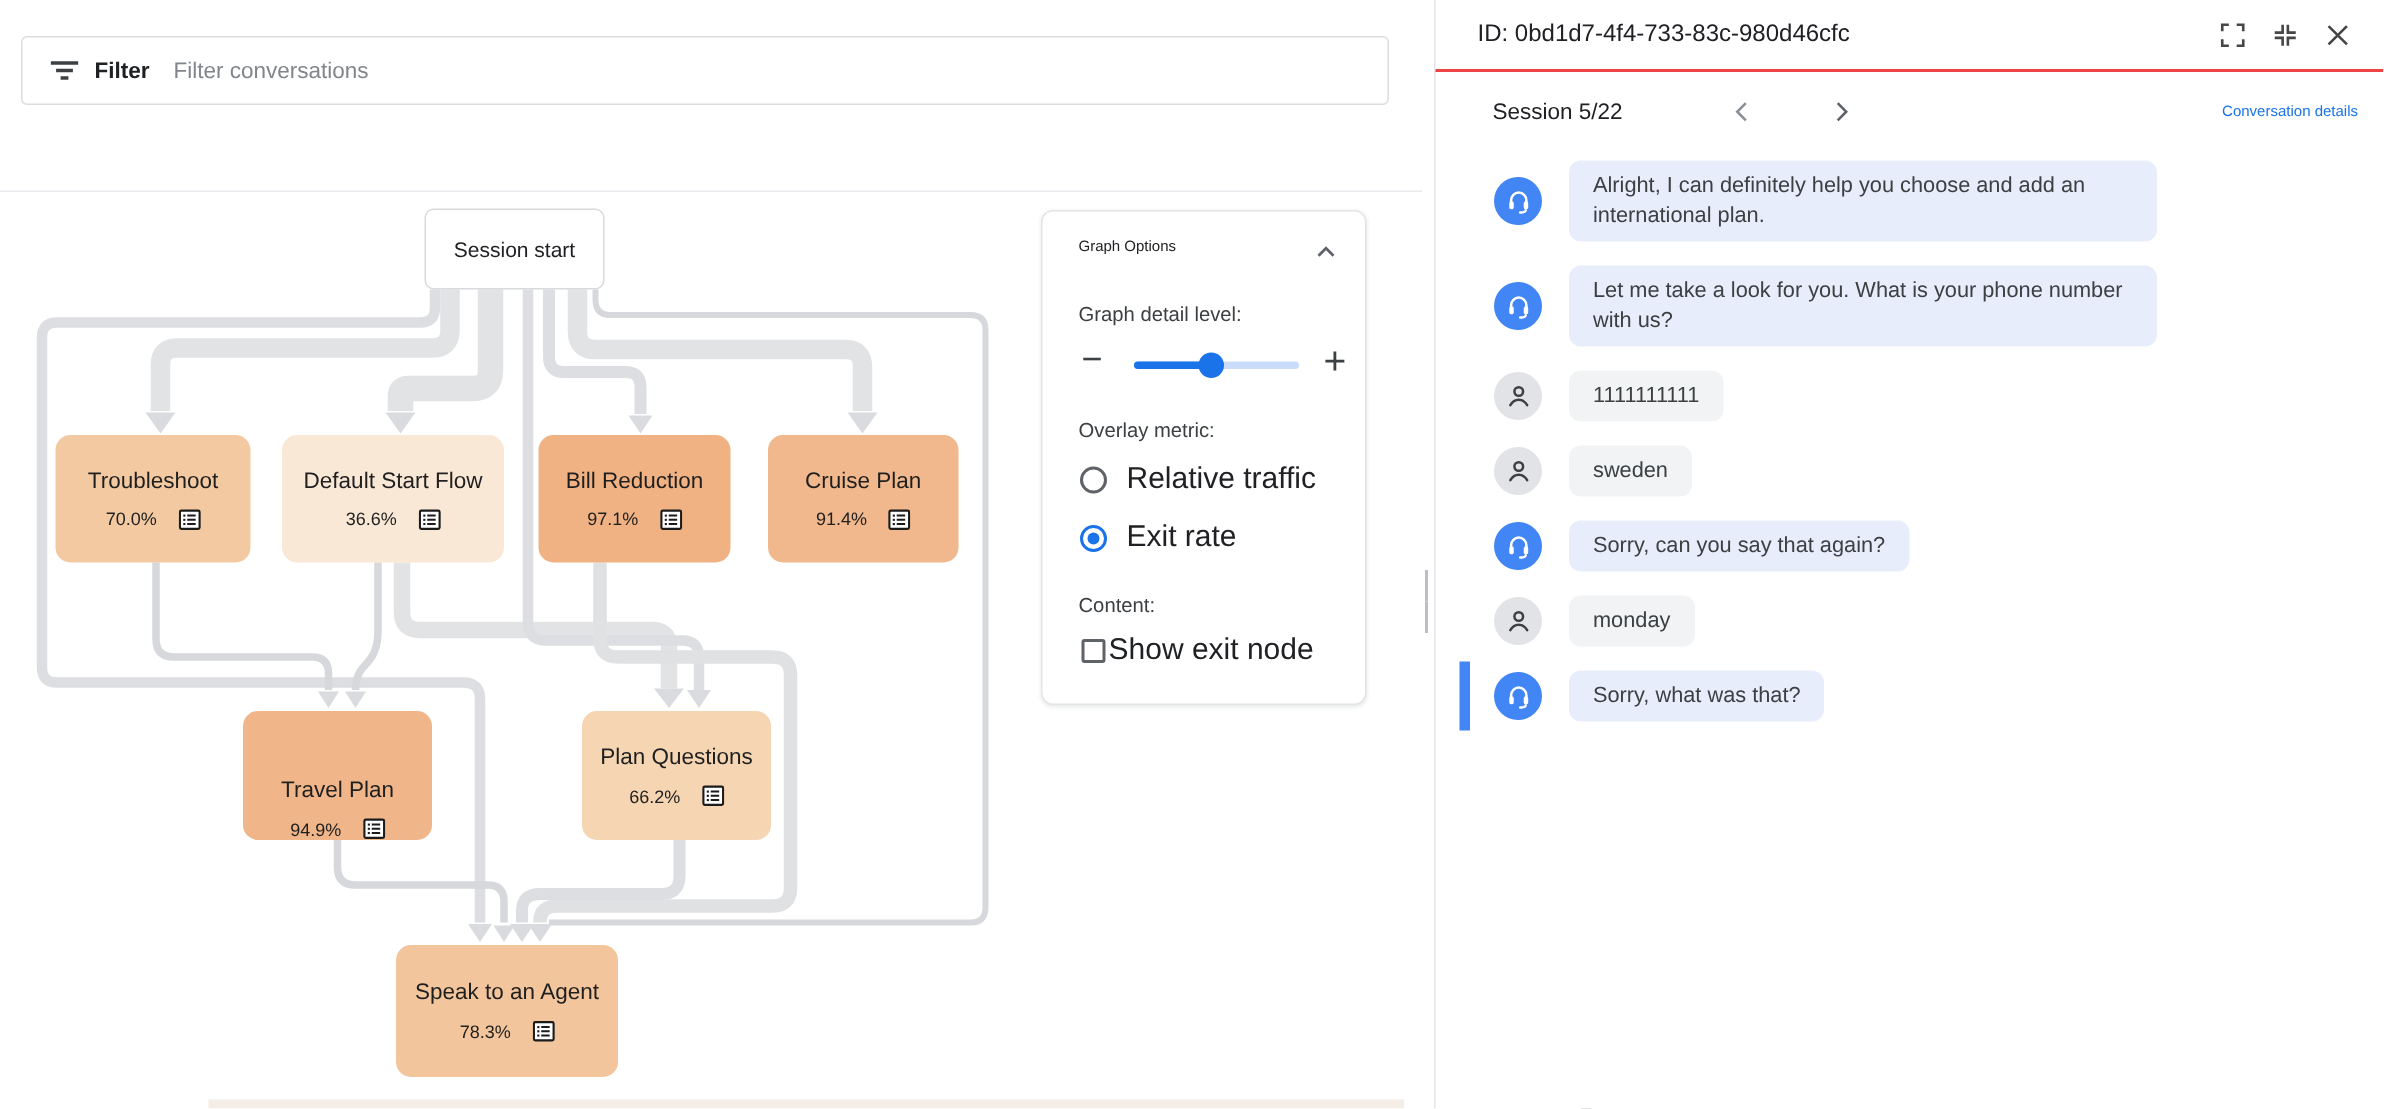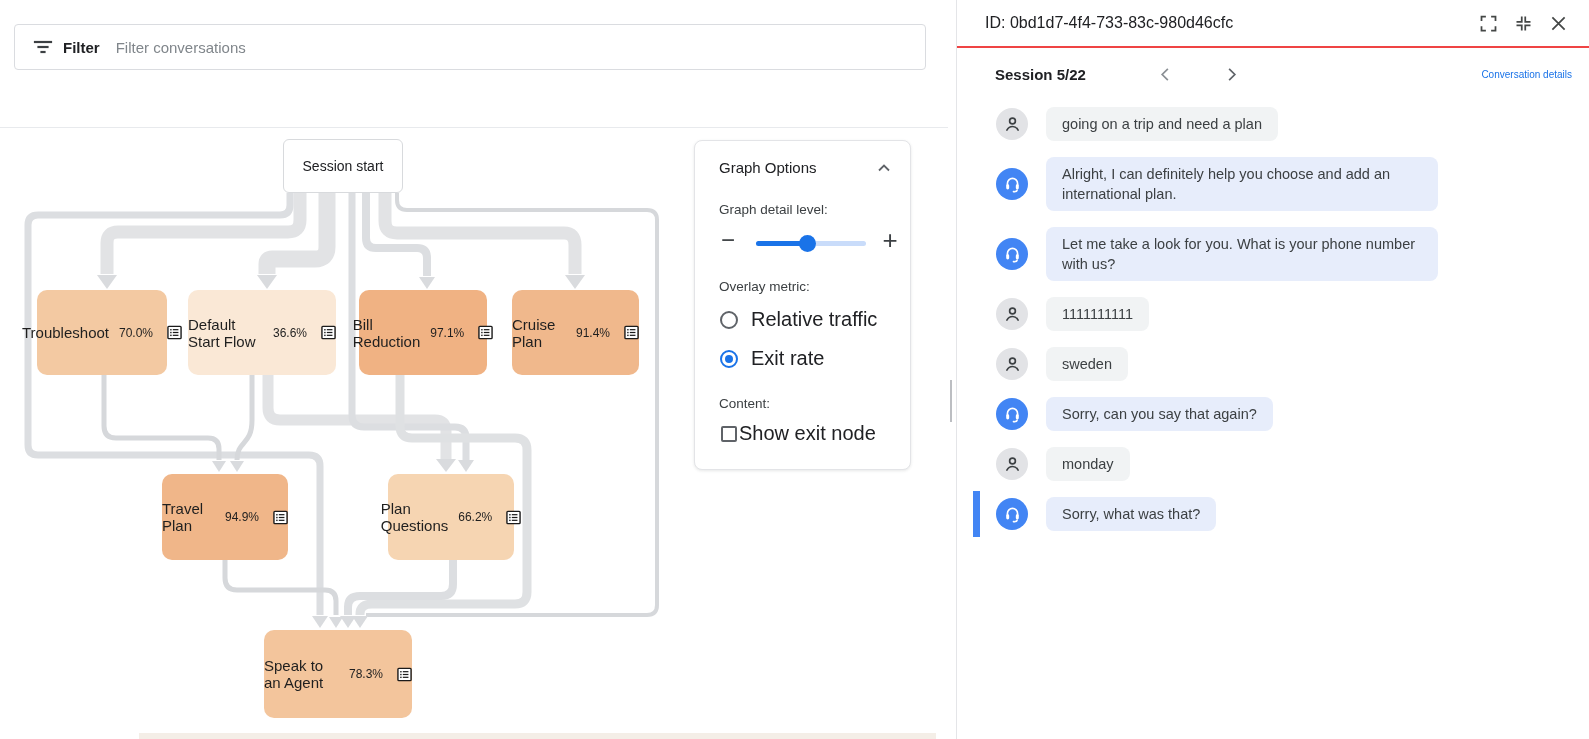--- a/index.html
+++ b/index.html
@@ -15,33 +15,33 @@
   .filter-placeholder { font-size:15px; color:#80868b; }
 
   .tabs { position:absolute; left:0; top:86px; height:41px; display:flex; padding-left:24px; }
   .tab { position:relative; padding:0 24px; line-height:40px; font-size:14px; font-weight:500; color:#5f6368; cursor:pointer; white-space:nowrap; }
   .tab.active { color:#202124; }
   .tab.active::after { content:""; position:absolute; left:6px; right:6px; bottom:0; height:3px; background:#1a73e8; border-radius:3px 3px 0 0; }
   .tabs-divider { position:absolute; left:0; top:127px; width:948px; height:1px; background:#e8eaed; }
 
   .edges { position:absolute; left:0; top:0; pointer-events:none; }
 
-  .gnode { position:absolute; border-radius:10px; display:flex; flex-direction:row; align-items:center; justify-content:center; gap:10px; cursor:pointer; }
+  .gnode { position:absolute; border-radius:10px; display:flex; flex-direction:column; align-items:center; justify-content:center; gap:10px; cursor:pointer; }
   .gnode-label { font-size:15px; color:#1f1f1f; }
   .gnode-meta { display:flex; align-items:center; gap:14px; }
   .gnode-pct { font-size:12px; color:#1f1f1f; }
   .list-icon { width:15px; height:15px; display:block; }
 
   .session-start { position:absolute; left:283px; top:139px; width:120px; height:54px; background:#fff; border:1px solid #d8dadd; border-radius:6px; display:flex; align-items:center; justify-content:center; font-size:14px; color:#202124; cursor:pointer; }
 
   .bottom-strip { position:absolute; left:139px; top:733px; width:797px; height:6px; background:#f4eee7; }
 
   
   .graph-options { position:absolute; left:694px; top:140px; width:217px; height:330px; background:#fff; border:1px solid #e3e4e7; border-radius:8px; box-shadow:0 1px 3px rgba(60,64,67,.12); }
-  .go-title { position:absolute; left:24px; top:18px; font-size:15px; font-weight:500; color:#202124; }
+  .go-title { position:absolute; left:24px; top:18px; font-size:10px; font-weight:500; color:#202124; }
   .go-collapse { position:absolute; right:16px; top:17px; width:20px; height:20px; cursor:pointer; }
   .go-label { position:absolute; left:24px; font-size:13.5px; color:#3c4043; }
   .go-detail-label { top:61px; }
   .go-overlay-label { top:138px; }
   .go-content-label { top:255px; }
   .slider-minus, .slider-plus { position:absolute; top:88px; width:22px; height:24px; font-size:24px; color:#3c4043; text-align:center; line-height:22px; cursor:pointer; user-select:none; }
   .slider-minus { left:22px; }
   .slider-plus { left:184px; font-size:26px; }
   .slider-track { position:absolute; left:61px; top:100px; width:110px; height:5px; background:#c9dcfa; border-radius:3px; cursor:pointer; }
   .slider-fill { position:absolute; left:0; top:0; height:5px; background:#1a73e8; border-radius:3px; }
@@ -62,21 +62,21 @@
   .panel-divider .bars i { display:block; float:left; width:2px; height:21px; background:#bcbec2; margin-right:2px; }
 
   
   .right-panel { position:absolute; left:956px; top:0; width:633px; height:739px; background:#fff; border-left:1px solid #e4e5e8; }
   .rp-header { position:relative; height:48px; border-bottom:2px solid #ef4444; display:flex; align-items:center; padding:0 20px 0 28px; }
   .rp-title { font-size:16px; color:#202124; flex:1 1 auto; white-space:nowrap; overflow:hidden; }
   .rp-icons { display:flex; align-items:center; gap:14px; }
   .hicon { width:21px; height:21px; cursor:pointer; display:block; }
 
   .session-row { position:relative; height:52px; display:flex; align-items:center; padding:0 17px 0 38px; }
-  .session-label { font-size:15px; font-weight:700; color:#202124; }
+  .session-label { font-size:15px; font-weight:400; color:#202124; }
   .nav-chevron { width:19px; height:19px; cursor:pointer; }
   .chev-left { margin-left:70px; }
   .chev-right { margin-left:47px; }
   .details-link { margin-left:auto; font-size:10px; font-weight:500; color:#1a73e8; cursor:pointer; white-space:nowrap; }
 
   .messages { position:relative; padding:7px 20px 0 39px; height:639px; overflow:hidden; }
   .msg { position:relative; display:flex; align-items:center; margin-bottom:16px; }
   .msg .avatar { width:32px; height:32px; border-radius:50%; flex:0 0 auto; margin-right:18px; display:flex; align-items:center; justify-content:center; }
   .msg.user .avatar { background:#e2e3e6; }
   .msg.agent .avatar { background:#4285f4; }
@@ -344,32 +344,20 @@
       <svg class="nav-chevron chev-left" viewBox="0 0 20 20">
         <polyline points="12.5,4 6.5,10 12.5,16" fill="none" stroke="#8a8f94" stroke-width="1.8"></polyline>
       </svg>
       <svg class="nav-chevron chev-right" viewBox="0 0 20 20">
         <polyline points="7.5,4 13.5,10 7.5,16" fill="none" stroke="#5f6368" stroke-width="1.8"></polyline>
       </svg>
       <span class="details-link">Conversation details</span>
     </div>
 
     <div class="messages" id="messages">
-        <div class="msg user">
-    <div class="avatar">
-      <svg class="av-user" viewBox="0 0 24 24" fill="none" stroke="#3c4043" stroke-width="1.9">
-        <circle cx="12" cy="8" r="3.3"></circle>
-        <path d="M5.6 18.4c1.5-2.7 3.9-4.1 6.4-4.1s4.9 1.4 6.4 4.1" stroke-linecap="round"></path>
-      </svg>
-
-    </div>
-    <div class="bubble">
-      <span>going on a trip and need a plan</span>
-    </div>
-  </div>
         <div class="msg agent">
     <div class="avatar">
 
       <svg class="av-agent" viewBox="0 0 24 24">
         <path d="M6.2 14v-3.2a5.8 5.8 0 0 1 11.6 0V14" fill="none" stroke="#ffffff" stroke-width="1.9"></path>
         <rect x="4.8" y="11.6" width="3.4" height="6.2" rx="1.7" fill="#ffffff"></rect>
         <rect x="15.8" y="11.6" width="3.4" height="6.2" rx="1.7" fill="#ffffff"></rect>
         <path d="M17.5 17.8c0 1.6-1.8 2.4-3.6 2.4" fill="none" stroke="#ffffff" stroke-width="1.7"></path>
         <rect x="12.2" y="19.2" width="2.4" height="2" rx="0.8" fill="#ffffff"></rect>
       </svg>

